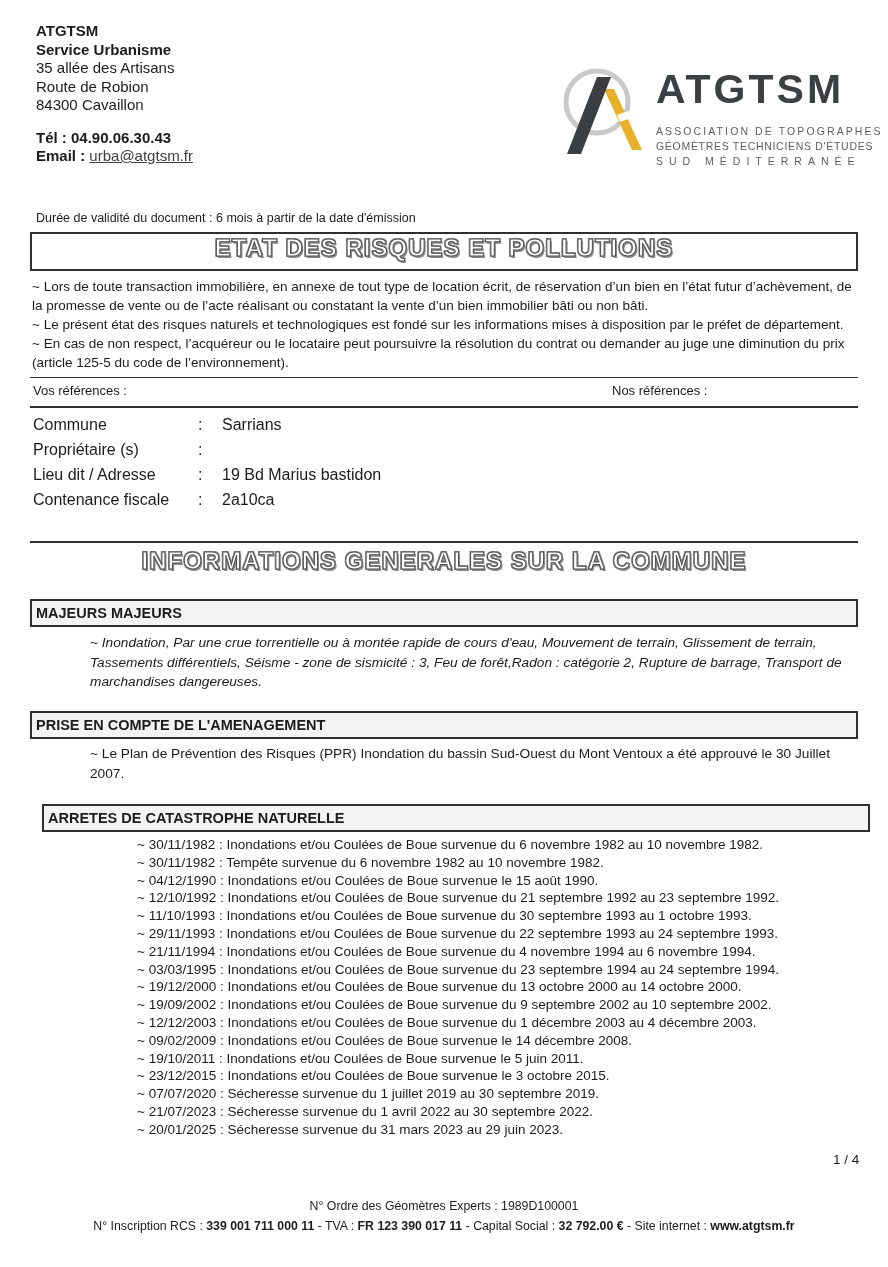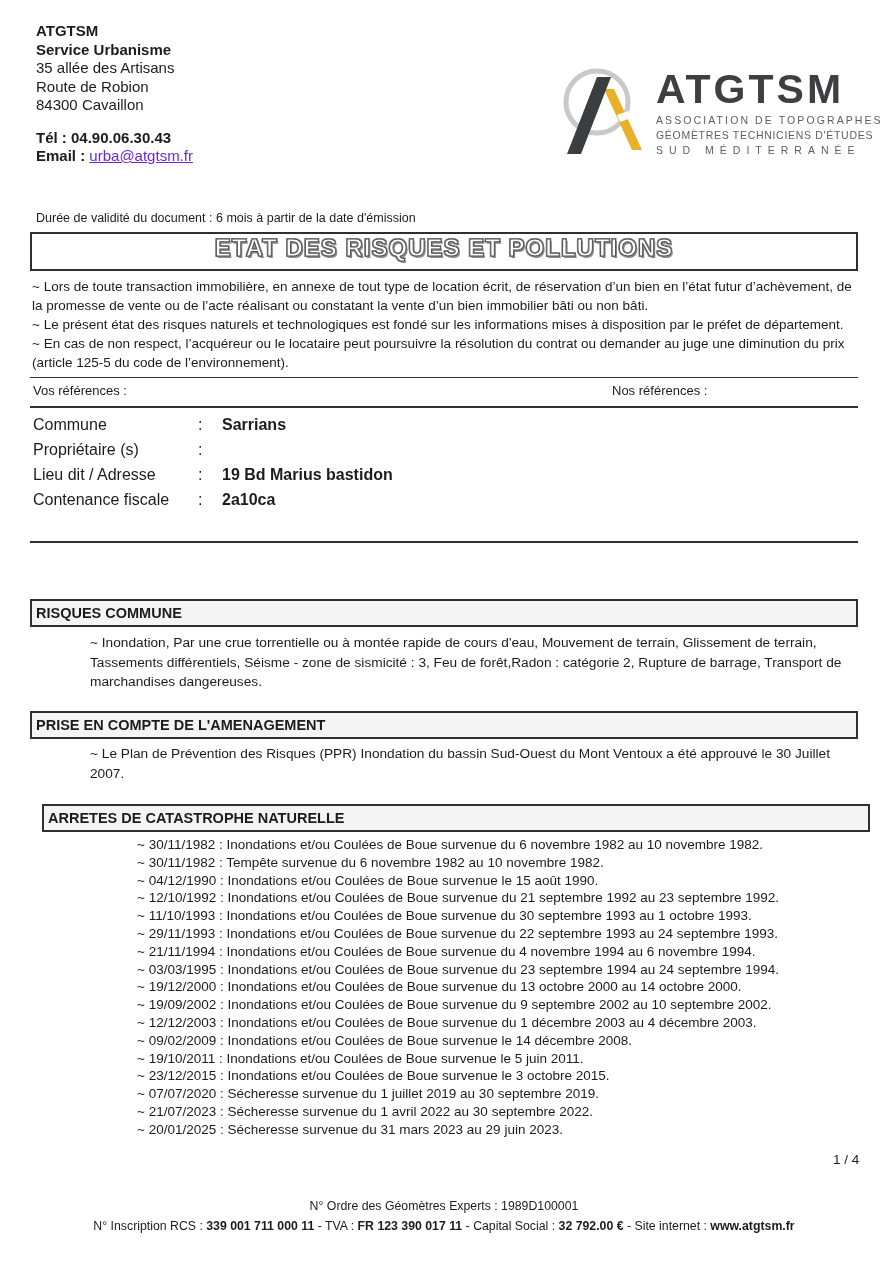--- a/index.html
+++ b/index.html
@@ -5,28 +5,28 @@
   html,body { margin:0; padding:0; background:#ffffff; }
   .page {
     position:relative; width:888px; height:1267px; background:#ffffff;
     font-family:"Liberation Sans", sans-serif; color:#1c1c1c; overflow:hidden;
   }
   .b { font-weight:bold; }
 
   
   .company { position:absolute; left:36px; top:22px; font-size:15px; line-height:18.5px; }
   .company .gap { height:14px; }
-  .email-link { color:#6d28d9; text-decoration:underline; cursor:pointer; }
+  .email-link { color:#404040; text-decoration:underline; cursor:pointer; }
 
   
   .logo { position:absolute; left:560px; top:60px; display:flex; }
   .logo-text { margin-left:6px; margin-top:10px; }
   .logo-name { font-size:41px; font-weight:600; color:#3d4043; line-height:38px; letter-spacing:3px; }
   .logo-sub { font-size:10.5px; color:#5b5e61; line-height:15px; white-space:nowrap; }
-  .logo-sub.s1 { letter-spacing:2.1px; margin-top:5px; }
+  .logo-sub.s1 { letter-spacing:2.1px; margin-top:16px; }
   .logo-sub.s2 { letter-spacing:0.7px; }
   .logo-sub.s3 { letter-spacing:6px; }
 
   .validity { position:absolute; left:36px; top:211px; font-size:12.5px; }
 
   
   .outline {
     font-weight:bold; color:#ffffff; letter-spacing:1px;
     -webkit-text-stroke:1px #4f4f4f;
     text-shadow:-1px -1px 0 #8a8a8a, 1px -1px 0 #8a8a8a, -1px 1px 0 #8a8a8a, 1.5px 1.5px 0 #8a8a8a;
@@ -46,33 +46,33 @@
   .line.thick { height:2px; }
 
   .ref-label { position:absolute; font-size:13px; top:383px; }
   .ref-label.vos { left:33px; }
   .ref-label.nos { left:612px; }
 
   .ref-table { position:absolute; left:33px; top:412px; font-size:16px; }
   .refrow { height:25px; line-height:25px; }
   .refrow .lab { display:inline-block; width:165px; }
   .refrow .sep { display:inline-block; width:24px; }
-  .refrow .val { font-weight:bold; }
+  .refrow .val { font-weight:normal; }
 
   .secbox {
     position:absolute; left:30px; width:828px; height:28px; box-sizing:border-box;
     border:2px solid #2f2f2f; background:#f4f4f4;
     font-weight:bold; font-size:14.5px; line-height:24px; padding-left:4px;
   }
   .secbox.b1 { top:599px; }
   .secbox.b2 { top:711px; }
   .secbox.b3 { top:804px;margin-left:12px; }
 
   .indent-para { position:absolute; left:90px; width:772px; font-size:13.7px; line-height:19.5px; }
-  .indent-para.p1 { top:633px; }
+  .indent-para.p1 { top:633px;font-style:italic; }
   .indent-para.p2 { top:744px; }
 
   .cat-list { position:absolute; left:90px; top:836px; width:780px; font-size:13.5px;margin-left:47px; }
   .cat-list .item { line-height:17.8px; white-space:nowrap; }
 
   .footer1 { position:absolute; left:0; top:1199px; width:888px; text-align:center; font-size:12.3px; }
   .footer2 { position:absolute; left:0; top:1219px; width:888px; text-align:center; font-size:12.3px; }
   .pagenum { position:absolute; left:833px; top:1152px; font-size:13.5px; }
 </style>
 </head>
@@ -138,22 +138,25 @@
     </div>
     <div class="refrow">
       <span class="lab">Lieu dit / Adresse</span><span class="sep">:</span><span class="val">19 Bd Marius bastidon</span>
     </div>
     <div class="refrow">
       <span class="lab">Contenance fiscale</span><span class="sep">:</span><span class="val">2a10ca</span>
     </div>
   </div>
   <div class="line thick" style="top:541px;"></div>
 
+  <div class="section-title">
+    <span class="outline">INFORMATIONS GENERALES SUR LA COMMUNE</span>
+  </div>
 
-  <div class="secbox b1">RISQUES COMMUNE</div>
+  <div class="secbox b1">MAJEURS MAJEURS</div>
   <div class="indent-para p1">~ Inondation, Par une crue torrentielle ou à montée rapide de cours d'eau, Mouvement de terrain, Glissement de terrain, Tassements différentiels, Séisme - zone de sismicité : 3, Feu de forêt,Radon : catégorie 2, Rupture de barrage, Transport de marchandises dangereuses.</div>
 
   <div class="secbox b2">PRISE EN COMPTE DE L'AMENAGEMENT</div>
   <div class="indent-para p2">~ Le Plan de Prévention des Risques (PPR) Inondation du bassin Sud-Ouest du Mont Ventoux a été approuvé le 30 Juillet 2007.</div>
 
   <div class="secbox b3">ARRETES DE CATASTROPHE NATURELLE</div>
   <div class="cat-list">
     <div class="item">~ 30/11/1982 : Inondations et/ou Coulées de Boue survenue du 6 novembre 1982 au 10 novembre 1982.</div>
     <div class="item">~ 30/11/1982 : Tempête survenue du 6 novembre 1982 au 10 novembre 1982.</div>
     <div class="item">~ 04/12/1990 : Inondations et/ou Coulées de Boue survenue le 15 août 1990.</div>

